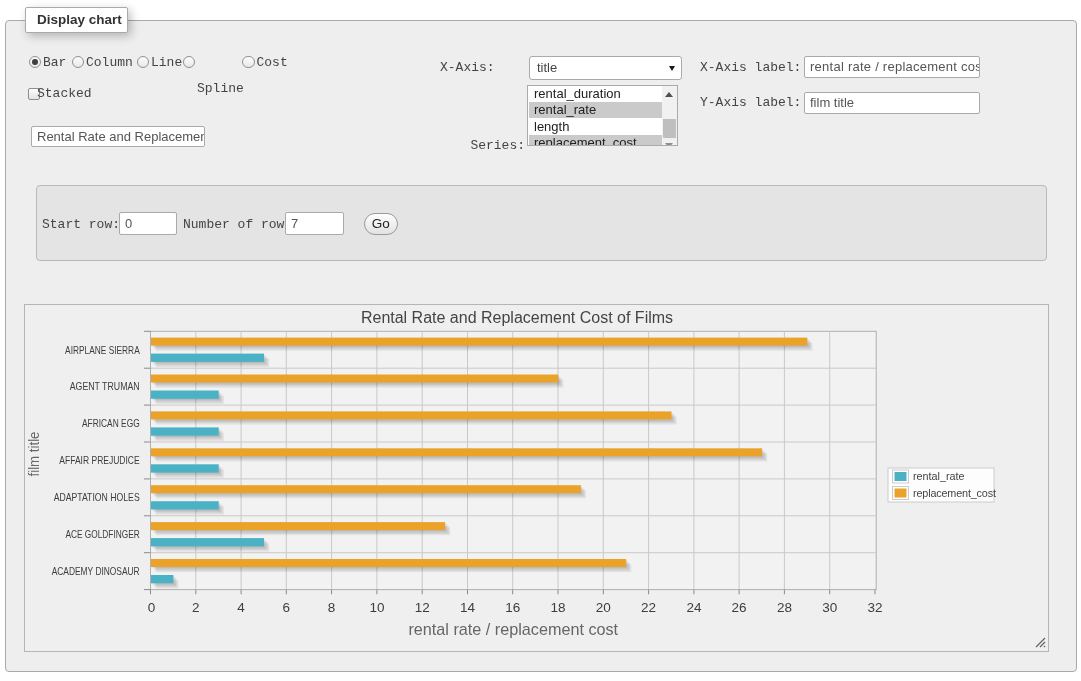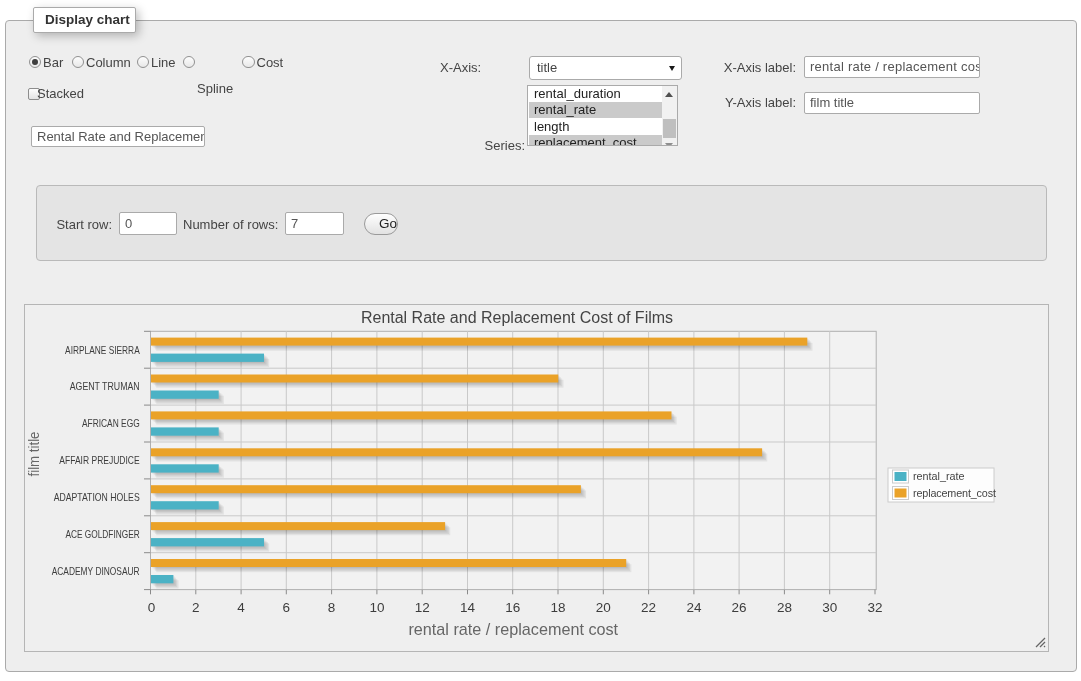--- a/index.html
+++ b/index.html
@@ -1,35 +1,35 @@
 <!DOCTYPE html>
 <html><head>
 <meta charset="utf-8">
 <style>
 * { box-sizing: border-box; margin:0; padding:0; }
 html,body { width:1081px; height:681px; background:#fff; font-family:"Liberation Sans",sans-serif; position:relative; overflow:hidden; }
 .abs { position:absolute; }
 #fieldset { left:5px; top:20px; width:1072px; height:652px; background:#eeeeee; border:1px solid #aaa; border-radius:4px; }
-#legend { left:25px; top:7px; width:103px; height:26px; background:#fff; border:1px solid #aaa; border-radius:2px; box-shadow:3px 3px 10px rgba(0,0,0,0.25); font-weight:bold; font-size:13.5px; color:#333; line-height:23px; padding-left:11px;margin-left:8px; }
-.lbl { font-size:13px; color:#444; white-space:nowrap; }
+#legend { left:25px; top:7px; width:103px; height:26px; background:#fff; border:1px solid #aaa; border-radius:2px; box-shadow:3px 3px 10px rgba(0,0,0,0.25); font-weight:bold; font-size:13.5px; color:#333; line-height:23px; padding-left:11px; }
+.lbl { font-size:13px; color:#444; white-space:nowrap;font-family:Liberation Mono, monospace; }
 .radio { width:12.5px; height:12.5px; border:1px solid #919191; border-radius:50%; background:linear-gradient(#fdfdfd,#e8e8e8); }
 .radio.on::after { content:""; position:absolute; left:2.4px; top:2.4px; width:5.8px; height:5.8px; border-radius:50%; background:#3f3f3f; }
 .checkbox { width:12px; height:12px; border:1px solid #8d8d8d; border-radius:2px; background:linear-gradient(#fdfdfd,#e3e3e3); }
 .tinput { background:#fff; border:1px solid #aaa; border-radius:2px; font-size:13px; color:#555; white-space:nowrap; overflow:hidden; padding-left:5px; }
 #selbox { left:529px; top:56px; width:153px; height:24px; background:#fff; border:1px solid #aaa; border-radius:3px; font-size:13px; color:#444; line-height:22px; padding-left:7px; }
 #selarrow { left:669px; top:65.5px; width:0; height:0; border-left:3.8px solid transparent; border-right:3.8px solid transparent; border-top:5.5px solid #1a1a1a; }
 #mselect { left:527px; top:85px; width:151px; height:61px; background:#fff; border:1px solid #aaa; overflow:hidden; }
 .opt { position:absolute; left:1px; width:134px; height:16px; font-size:13px; line-height:16px; padding-left:5px; color:#222; white-space:nowrap; }
 .opt.sel { background:#cacaca; }
 #sbar { position:absolute; right:0; top:0; width:15px; height:68px; background:#f1f1f1; }
 #sthumb { position:absolute; right:1px; top:33px; width:13px; height:19px; background:#bfbfbf; }
 .arrup { position:absolute; width:0; height:0; border-left:4.5px solid transparent; border-right:4.5px solid transparent; border-bottom:5.5px solid #505050; }
 .arrdn { position:absolute; width:0; height:0; border-left:4.5px solid transparent; border-right:4.5px solid transparent; border-top:5.5px solid #8e8e8e; }
 #panel { left:36px; top:185px; width:1011px; height:76px; background:#e4e4e4; border:1px solid #b9b9b9; border-radius:4px; }
-#gobtn { left:363.5px; top:213px; width:34.5px; height:22px; border:1px solid #9a9a9a; border-radius:11px; background:linear-gradient(#fefefe,#e2e2e2); font-size:13.5px; color:#222; text-align:right; line-height:20px; }
+#gobtn { left:363.5px; top:213px; width:34.5px; height:22px; border:1px solid #9a9a9a; border-radius:11px; background:linear-gradient(#fefefe,#e2e2e2); font-size:13.5px; color:#222; text-align:center; line-height:20px; }
 #chartbox { left:24px; top:304px; width:1025px; height:348px; background:#efefef; border:1px solid #b5b5b5; }
 </style>
 </head>
 <body>
 <div class="abs" id="fieldset"></div>
 <div class="abs" id="legend">Display chart</div>
 
 <div class="abs radio on" style="left:28.8px; top:55.6px;"></div>
 <div class="abs lbl" style="left:43px; top:54.5px;">Bar</div>
 <div class="abs radio" style="left:71.8px; top:55.6px;"></div>

